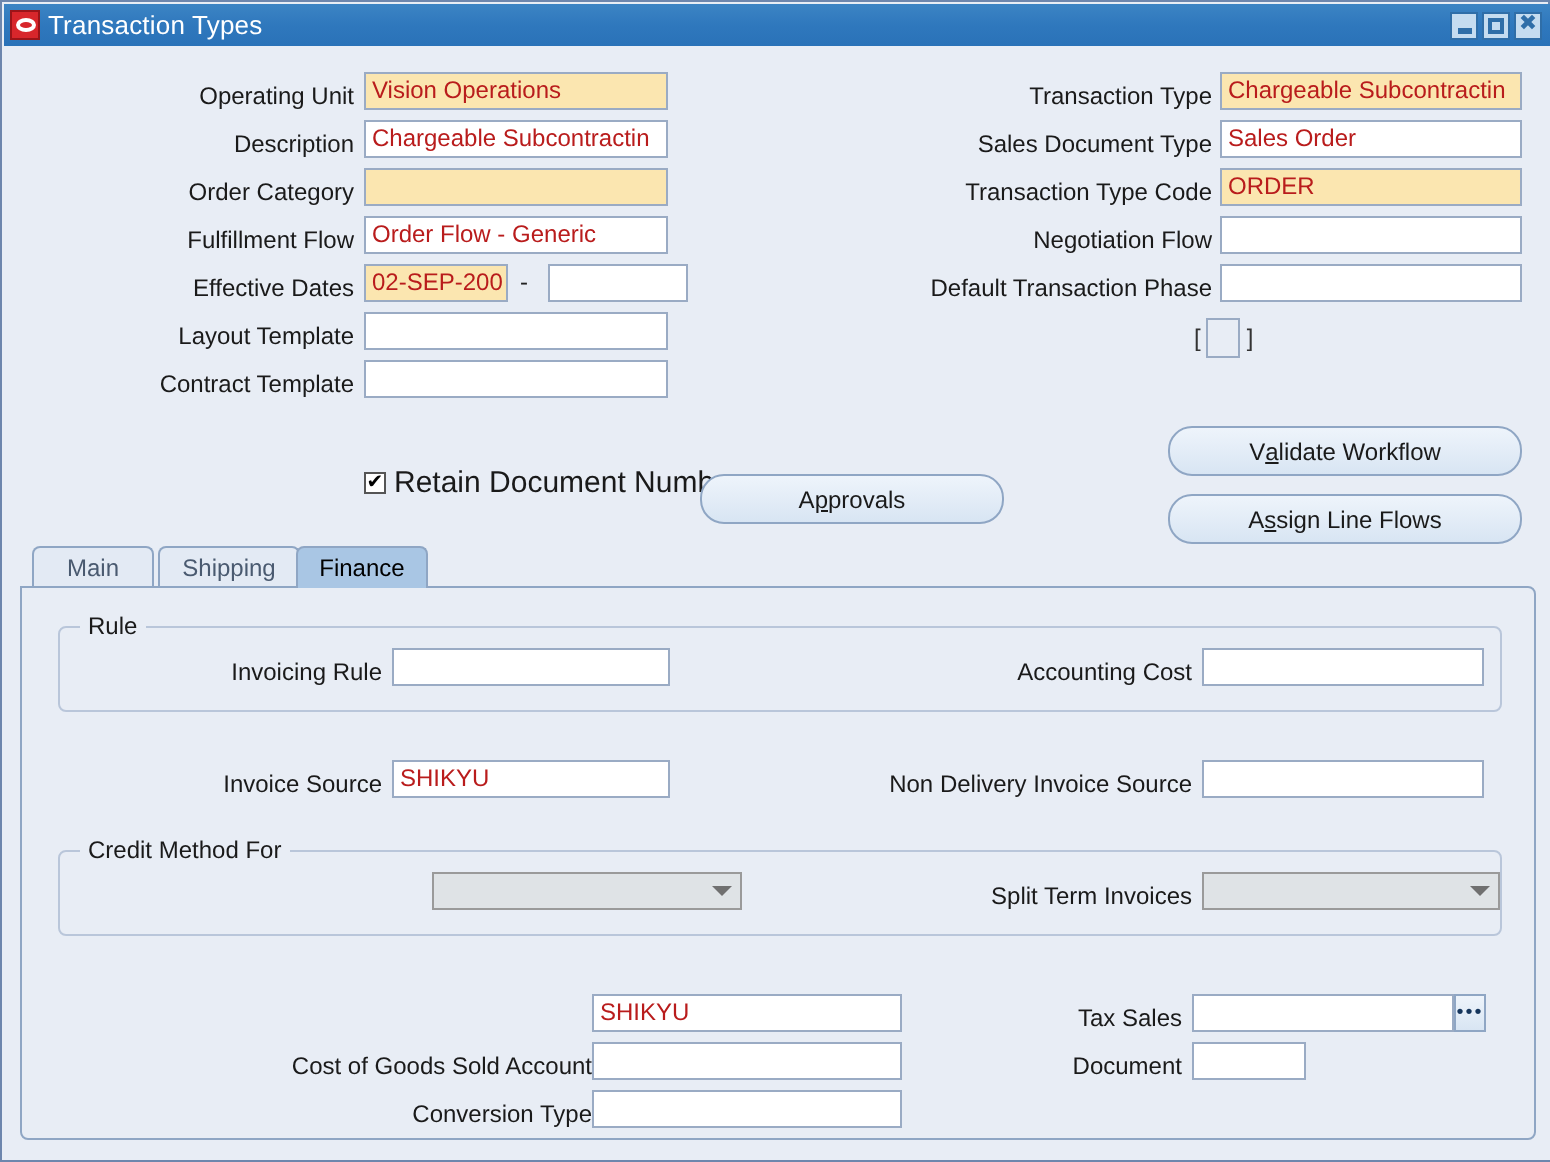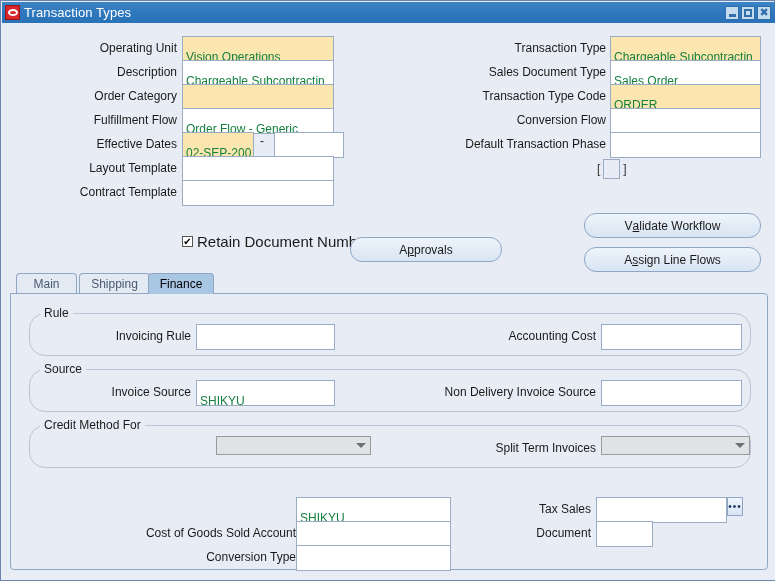--- a/index.html
+++ b/index.html
@@ -41,22 +41,22 @@
     position:absolute;left:1px;top:22px;width:773px;height:557px;
     background:#e8edf5;box-sizing:border-box;
   }
   .hdr-region{position:absolute;left:0;top:0;width:773px;height:243px;}
   .lbl{
     position:absolute;text-align:right;font-size:12px;color:#1a1a1a;
     white-space:nowrap;line-height:14px;
   }
   .fld{
     position:absolute;box-sizing:border-box;background:#fff;
-    border:1px solid #9aabc4;font-size:12px;color:#15803d;
-    padding:12px 3px;line-height:17px;height:19px;overflow:hidden;white-space:nowrap;
+    border:1px solid #9aabc4;font-size:12px;color:#b91c1c;
+    padding:0 3px;line-height:17px;height:19px;overflow:hidden;white-space:nowrap;
   }
   .fld.req{background:#fbe6b0;}
   .fld.sel{background:#fbe6b0;}
   .dash{position:absolute;font-size:12px;color:#222;}
   .chkwrap{position:absolute;display:flex;align-items:center;gap:4px;}
   .chk{
     width:11px;height:11px;border:1px solid #555;background:#fff;box-sizing:border-box;
     display:flex;align-items:center;justify-content:center;font-size:10px;line-height:1;color:#000;
   }
   .chklabel{font-size:15px;color:#1a1a1a;white-space:nowrap;}
@@ -80,21 +80,21 @@
     font-size:12px;padding:0 9px;white-space:nowrap;
   }
   .tab.inactive{background:#e3eaf4;color:#4a5a70;}
   .tab.active{background:#a9c6e4;color:#000;font-weight:normal;z-index:3;height:21px;}
   .tabpanel{
     position:absolute;left:8px;top:270px;width:758px;height:277px;
     background:#e8edf5;border:1px solid #8fa6c4;box-sizing:border-box;
     border-radius:0 4px 4px 4px;
   }
   .group{
-    position:absolute;box-sizing:border-box;border:1px solid #b9c6da;border-radius:16px;
+    position:absolute;box-sizing:border-box;border:1px solid #b9c6da;border-radius:4px;
   }
   .group-title{
     position:absolute;top:-8px;left:10px;background:#e8edf5;padding:0 4px;
     font-size:12px;color:#1a1a1a;white-space:nowrap;line-height:14px;
   }
   .combo{
     position:absolute;box-sizing:border-box;height:19px;
     background:#dfe3e6;border:1px solid #9a9a9a;
     display:flex;align-items:center;
   }
@@ -151,21 +151,21 @@
       <div class="fld" style="left:180px;top:85px;width:152px;">Order Flow - Generic</div>
       <div class="fld sel" style="left:180px;top:109px;width:72px;">02-SEP-200</div>
       <div class="dash" style="left:258px;top:111px;">-</div>
       <div class="fld" style="left:272px;top:109px;width:70px;"></div>
       <div class="fld" style="left:180px;top:133px;width:152px;"></div>
       <div class="fld" style="left:180px;top:157px;width:152px;"></div>
 
       <div class="lbl" style="left:410px;top:18px;width:194px;">Transaction Type</div>
       <div class="lbl" style="left:410px;top:42px;width:194px;">Sales Document Type</div>
       <div class="lbl" style="left:410px;top:66px;width:194px;">Transaction Type Code</div>
-      <div class="lbl" style="left:410px;top:90px;width:194px;">Conversion Flow</div>
+      <div class="lbl" style="left:410px;top:90px;width:194px;">Negotiation Flow</div>
       <div class="lbl" style="left:410px;top:114px;width:194px;">Default Transaction Phase</div>
 
       <div class="fld req" style="left:608px;top:13px;width:151px;">Chargeable Subcontractin</div>
       <div class="fld" style="left:608px;top:37px;width:151px;">Sales Order</div>
       <div class="fld req" style="left:608px;top:61px;width:151px;">ORDER</div>
       <div class="fld" style="left:608px;top:85px;width:151px;"></div>
       <div class="fld" style="left:608px;top:109px;width:151px;"></div>
 
       <div class="flexbracket" style="left:595px;top:136px;">
         <span>[</span>
@@ -204,23 +204,20 @@
     <div class="tabpanel">
 
       <div class="group" style="left:18px;top:19px;width:722px;height:43px;">
         <span class="group-title">Rule</span>
       </div>
       <div class="lbl" style="left:30px;top:35px;width:150px;">Invoicing Rule</div>
       <div class="fld" style="left:185px;top:30px;width:139px;"></div>
       <div class="lbl" style="left:400px;top:35px;width:185px;">Accounting Cost</div>
       <div class="fld" style="left:590px;top:30px;width:141px;"></div>
 
-      <div class="group" style="left:18px;top:75px;width:722px;height:43px;">
-        <span class="group-title">Source</span>
-      </div>
       <div class="lbl" style="left:30px;top:91px;width:150px;">Invoice Source</div>
       <div class="fld" style="left:185px;top:86px;width:139px;">SHIKYU</div>
       <div class="lbl" style="left:350px;top:91px;width:235px;">Non Delivery Invoice Source</div>
       <div class="fld" style="left:590px;top:86px;width:141px;"></div>
 
       <div class="group" style="left:18px;top:131px;width:722px;height:43px;">
         <span class="group-title">Credit Method For</span>
       </div>
       <div class="combo" style="left:205px;top:142px;width:155px;">
         <span style="padding-left:3px;"></span>

